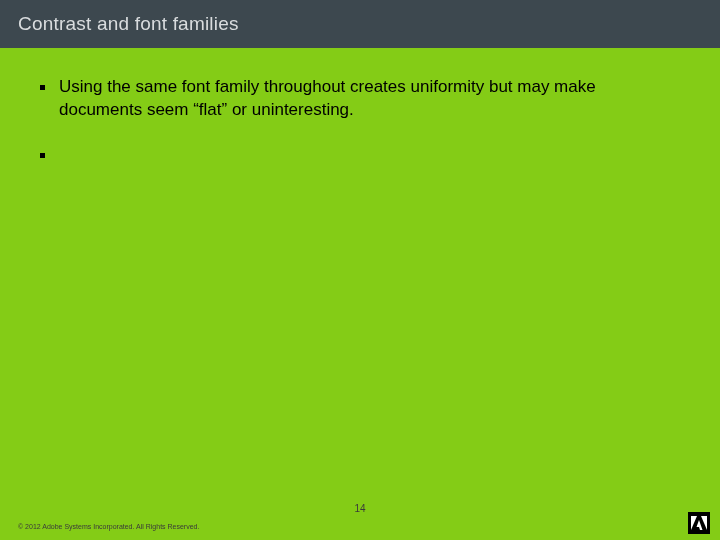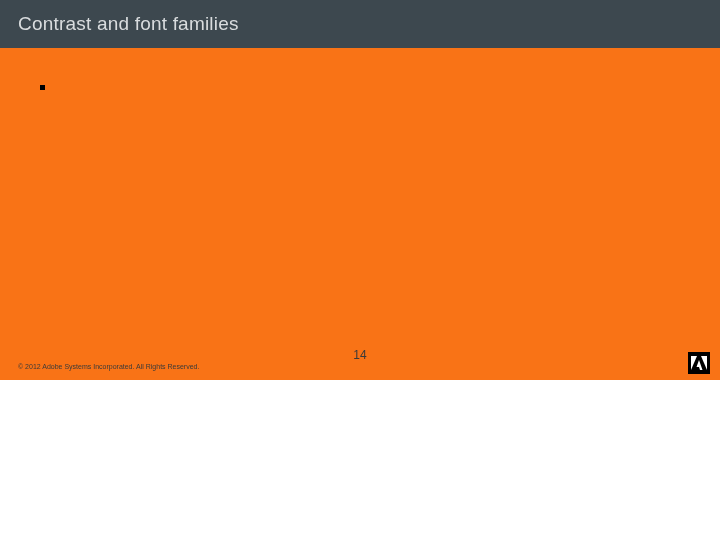--- a/index.html
+++ b/index.html
@@ -1,17 +1,17 @@
 <!DOCTYPE html>
 <html><head>
 <meta charset="utf-8">
 <style>
   * { margin: 0; padding: 0; box-sizing: border-box; }
   html, body { width: 720px; height: 540px; font-family: Arial, Helvetica, sans-serif; background: #fff; overflow: hidden; }
-  .slide { position: relative; width: 720px; height: 380px; background: #f97316; }
+  .slide { position: relative; width: 720px; height: 540px; background: #84cc16; }
   .title-bar {
     background: #3d484f;
     color: #d9dcde;
     height: 48px;
     display: flex;
     align-items: center;
     padding-left: 18px;
     font-size: 19px;
     font-weight: 400;
     letter-spacing: 0.2px;
@@ -50,22 +50,22 @@
     position: absolute;
     left: 18px;
     bottom: 10px;
     font-size: 7px;
     color: #3a3a3a;
   }
   .page-num {
     position: absolute;
     left: 50%;
     transform: translateX(-50%);
-    bottom: 18px;
-    font-size: 12px;
+    bottom: 26px;
+    font-size: 10px;
     color: #3a3a3a;
   }
   .logo {
     position: absolute;
     right: 10px;
     bottom: 6px;
     width: 22px;
     height: 22px;
     background: #000;
     display: flex;
@@ -79,20 +79,24 @@
 
 <div class="slide">
 
   <div class="title-bar">
     <span>Contrast and font families</span>
   </div>
 
   <div class="body">
     <div class="bullet-row">
       <div class="bullet-mark"></div>
+      <div class="bullet-text">Using the same font family throughout creates uniformity but may make documents seem “flat” or uninteresting.</div>
+    </div>
+    <div class="bullet-row">
+      <div class="bullet-mark"></div>
     </div>
   </div>
 
   <div class="footer">
     <div class="copyright">© 2012 Adobe Systems Incorporated.  All Rights Reserved.</div>
     <div class="page-num">14</div>
     <div class="logo">
       <svg width="16" height="14" viewBox="0 0 16 14">
         <path d="M0 0 L6 0 L0 14 Z" fill="#fff"></path>
         <path d="M10 0 L16 0 L16 14 Z" fill="#fff"></path>

